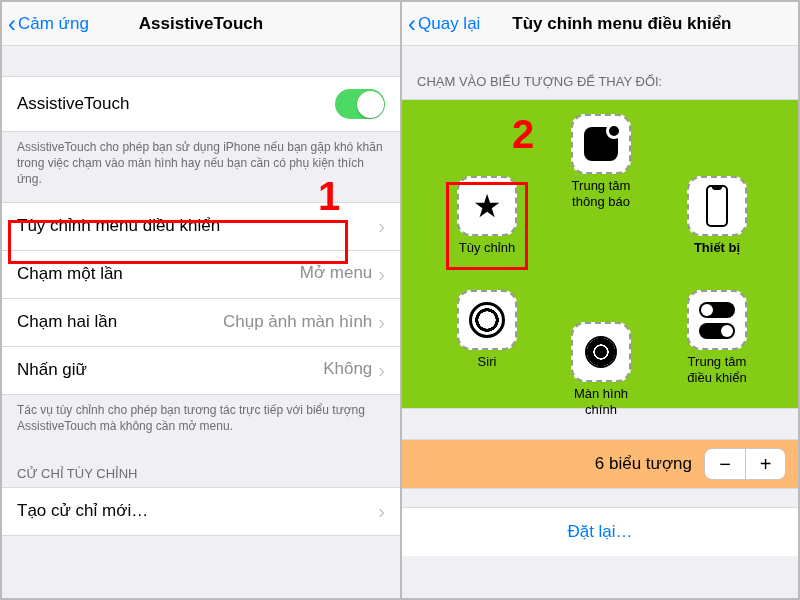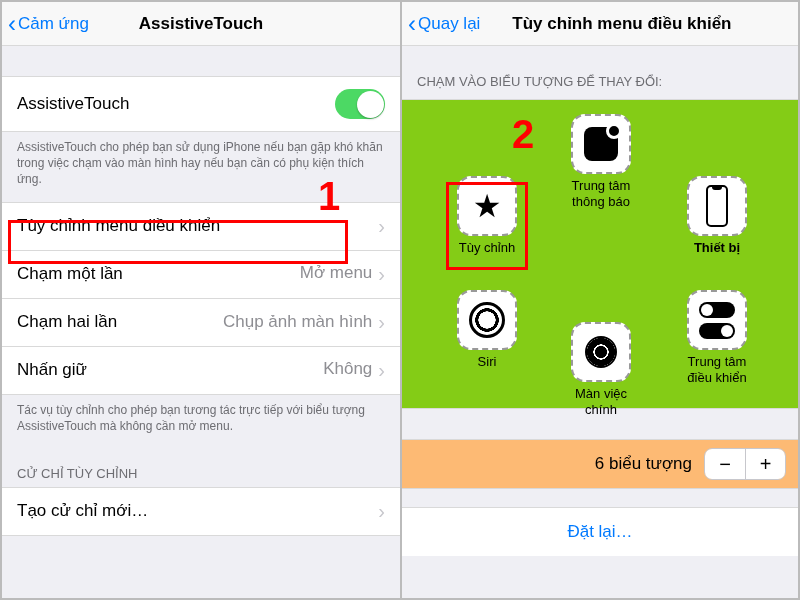--- a/index.html
+++ b/index.html
@@ -325,21 +325,21 @@
               <div class="cc-row b"></div>
             </div>
           </div>
         <div class="lab">Trung tâm<br>điều khiển</div>
       </div>
 
       <div class="grid-item" style="left:156px;top:222px;">
         <div class="tile">
             <div class="home-ic"></div>
           </div>
-        <div class="lab">Màn việc chính</div>
+        <div class="lab">Màn hình chính</div>
       </div>
 
     </div>
 
     <div class="stepper-row">
       <span>6 biểu tượng</span>
       <div class="stepper">
         <button>−</button>
         <button>+</button>
       </div>

